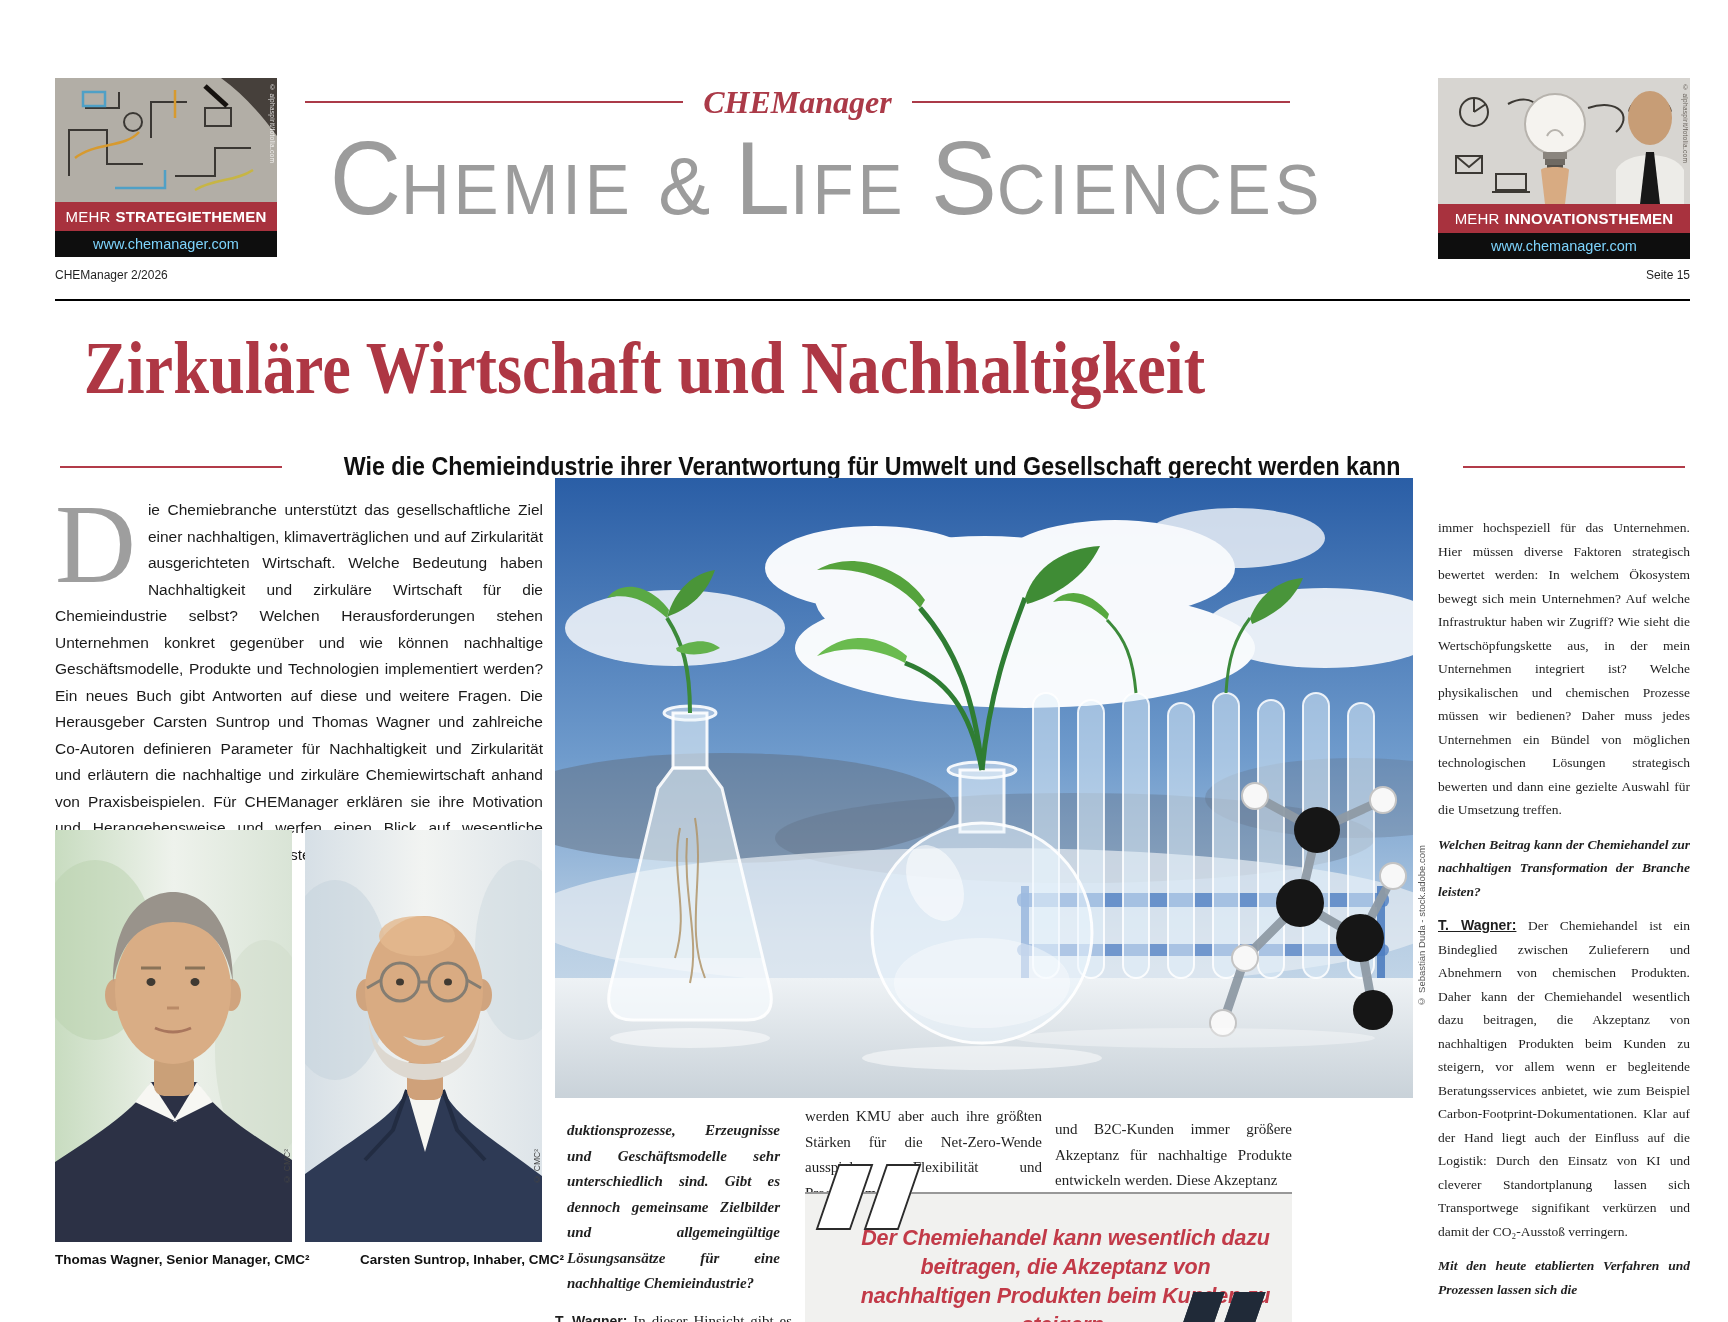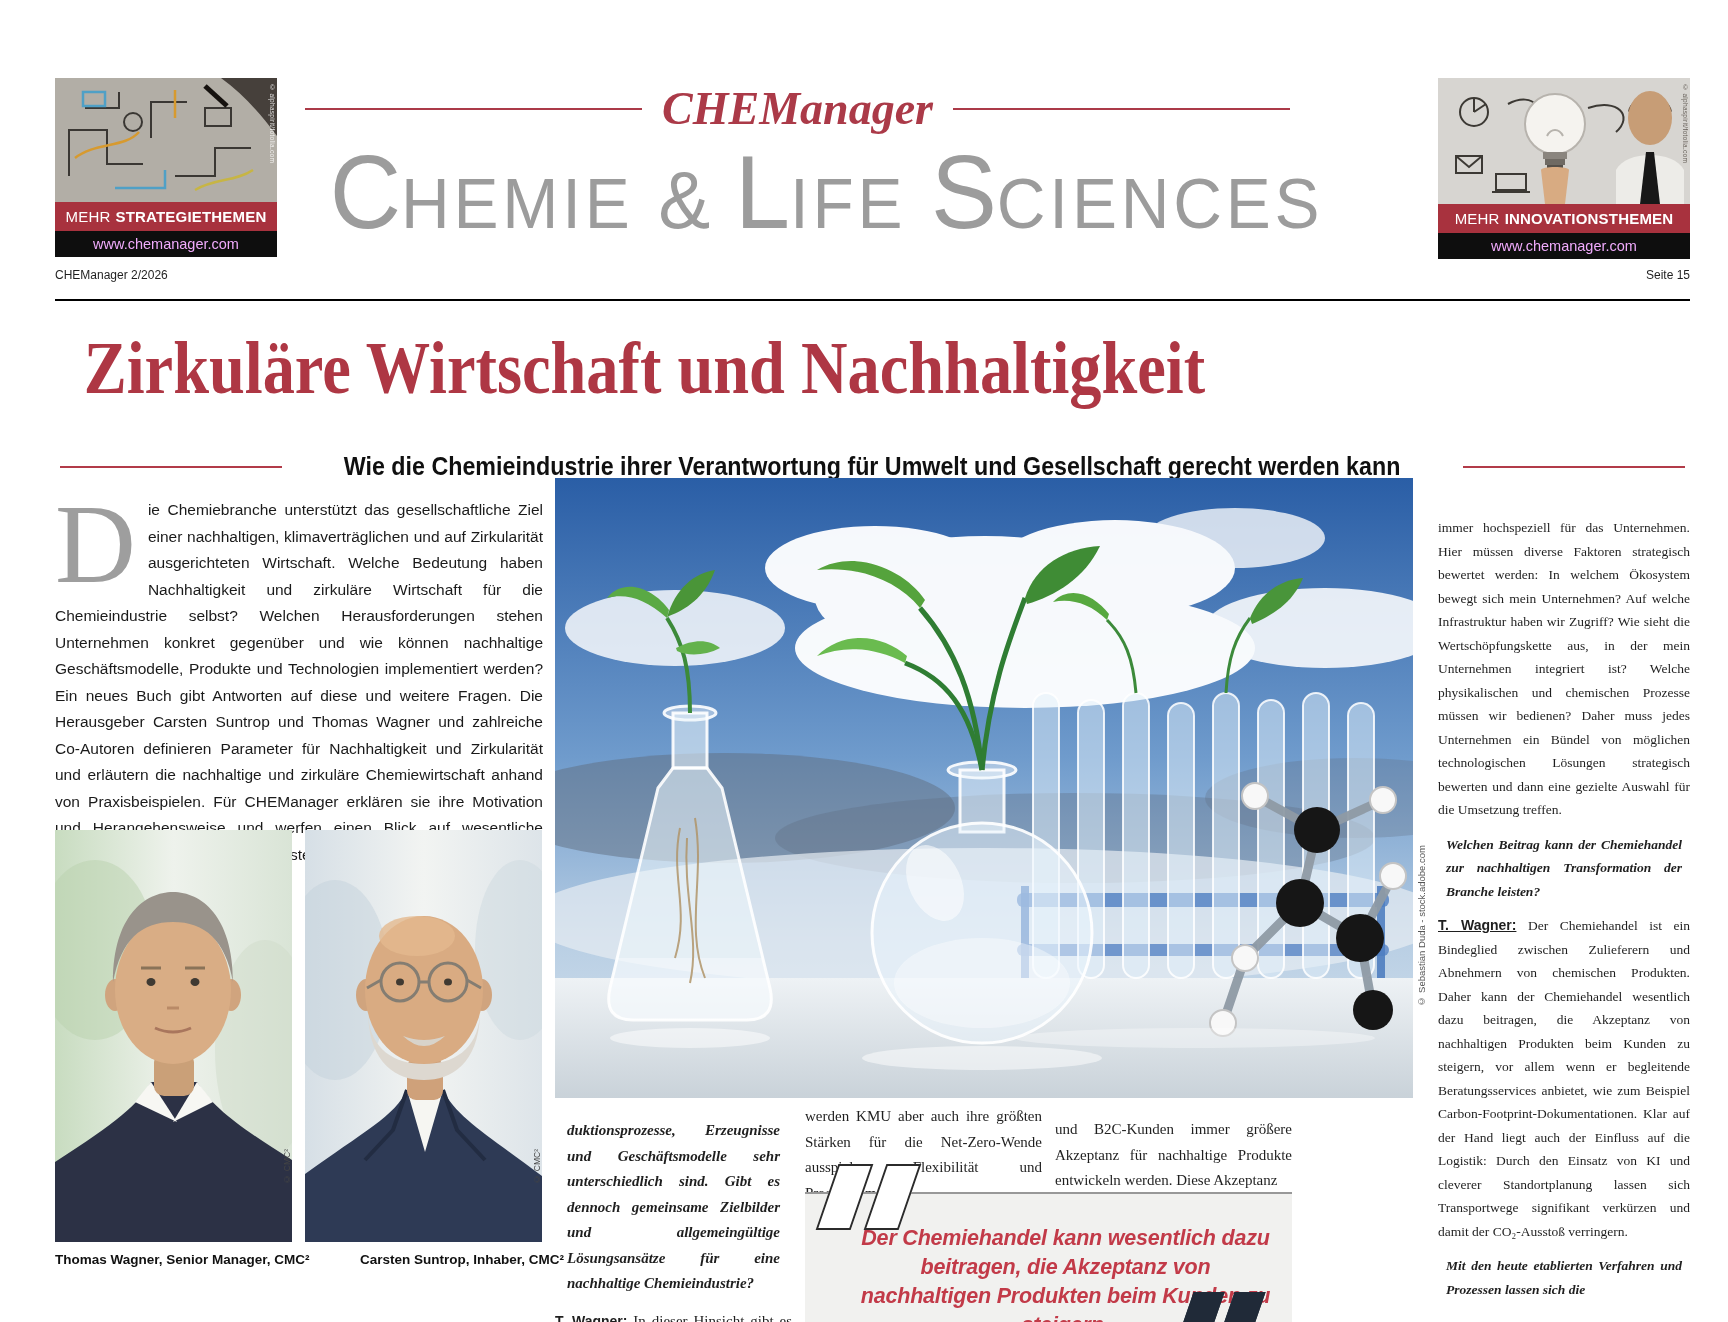--- a/index.html
+++ b/index.html
@@ -12,29 +12,29 @@
   .banner-right{left:1438px;width:252px;}
   .banner-img{position:relative;height:124px;overflow:hidden;}
   .banner-right .banner-img{height:126px;}
   .banner-img svg{display:block;width:100%;height:100%;}
   .banner-credit{position:absolute;right:1px;top:6px;writing-mode:vertical-rl;font-size:6.5px;
                  color:rgba(255,255,255,0.85);letter-spacing:.3px;}
   .banner-right .banner-credit{color:rgba(70,62,55,0.8);}
   .banner-red{height:29px;background:#a8323e;color:#fff;display:flex;align-items:center;
               justify-content:center;font-size:15px;letter-spacing:.2px;white-space:nowrap;}
   .banner-red b{margin-left:5px;}
-  .banner-black{height:26px;background:#0e0e0e;color:#f0abfc;display:flex;align-items:center;
+  .banner-black{height:26px;background:#0e0e0e;color:#7dd3fc;display:flex;align-items:center;
                 justify-content:center;font-size:14.5px;}
 
   
   .center-header{position:absolute;left:305px;top:86px;width:985px;text-align:center;}
   .logo-row{display:flex;align-items:center;gap:20px;}
   .logo-rule{flex:1;height:2.5px;background:#ab3a48;}
   .logo{font-family:"Liberation Serif",serif;font-style:italic;font-weight:bold;
-        font-size:46px;color:#ab3a48;line-height:1;}
+        font-size:32px;color:#ab3a48;line-height:1;}
   .section-title{margin-top:8px;line-height:1;white-space:nowrap;color:#9c9c9c;
                  transform:scaleX(0.95);transform-origin:center;}
   .st-big{font-size:104px;}
   .st-small{font-size:71px;letter-spacing:4px;}
   .st-gap{margin-right:26px;}
   .st-amp{font-size:82px;margin-right:26px;}
 
   .meta-row{position:absolute;left:55px;top:268px;width:1635px;display:flex;
             justify-content:space-between;align-items:flex-end;}
   .edition{font-size:12px;}
@@ -75,21 +75,21 @@
   .col1{left:555px;top:1106px;} .col2{left:805px;top:1104px;} .col3{left:1055px;top:1104px;margin-top:13px;}
   .body-p{margin:0;}
   .lead-q{margin:12px;font-weight:bold;font-style:italic;}
   .col1 .body-p{margin-top:12px;}
   .speaker{font-family:"Liberation Sans",sans-serif;font-weight:bold;text-decoration:underline;
            font-size:14px;}
 
   .right-col{position:absolute;left:1438px;top:516px;width:252px;height:806px;overflow:hidden;
              font-family:"Liberation Serif",serif;font-size:13.5px;line-height:23.5px;
              text-align:justify;hyphens:auto;}
-  .right-col .lead-q{margin:11px 8px;}
+  .right-col .lead-q{margin:11px 0;}
   .right-col .body-p{margin:0;}
 
   
   .quote-box{position:absolute;left:805px;top:1192px;width:487px;height:140px;background:#f1f1ef;
              border-top:2px solid #989898;}
   .quote-text{padding:30px 14px 0 48px;text-align:center;font-weight:bold;font-style:italic;
               font-size:21.5px;line-height:29px;letter-spacing:-0.2px;color:#c23a48;}
   .qmarks{position:absolute;display:flex;}
   .qmarks-top{left:22px;top:-30px;gap:13px;}
   .qmarks-bottom{right:36px;bottom:-14px;gap:10px;}

